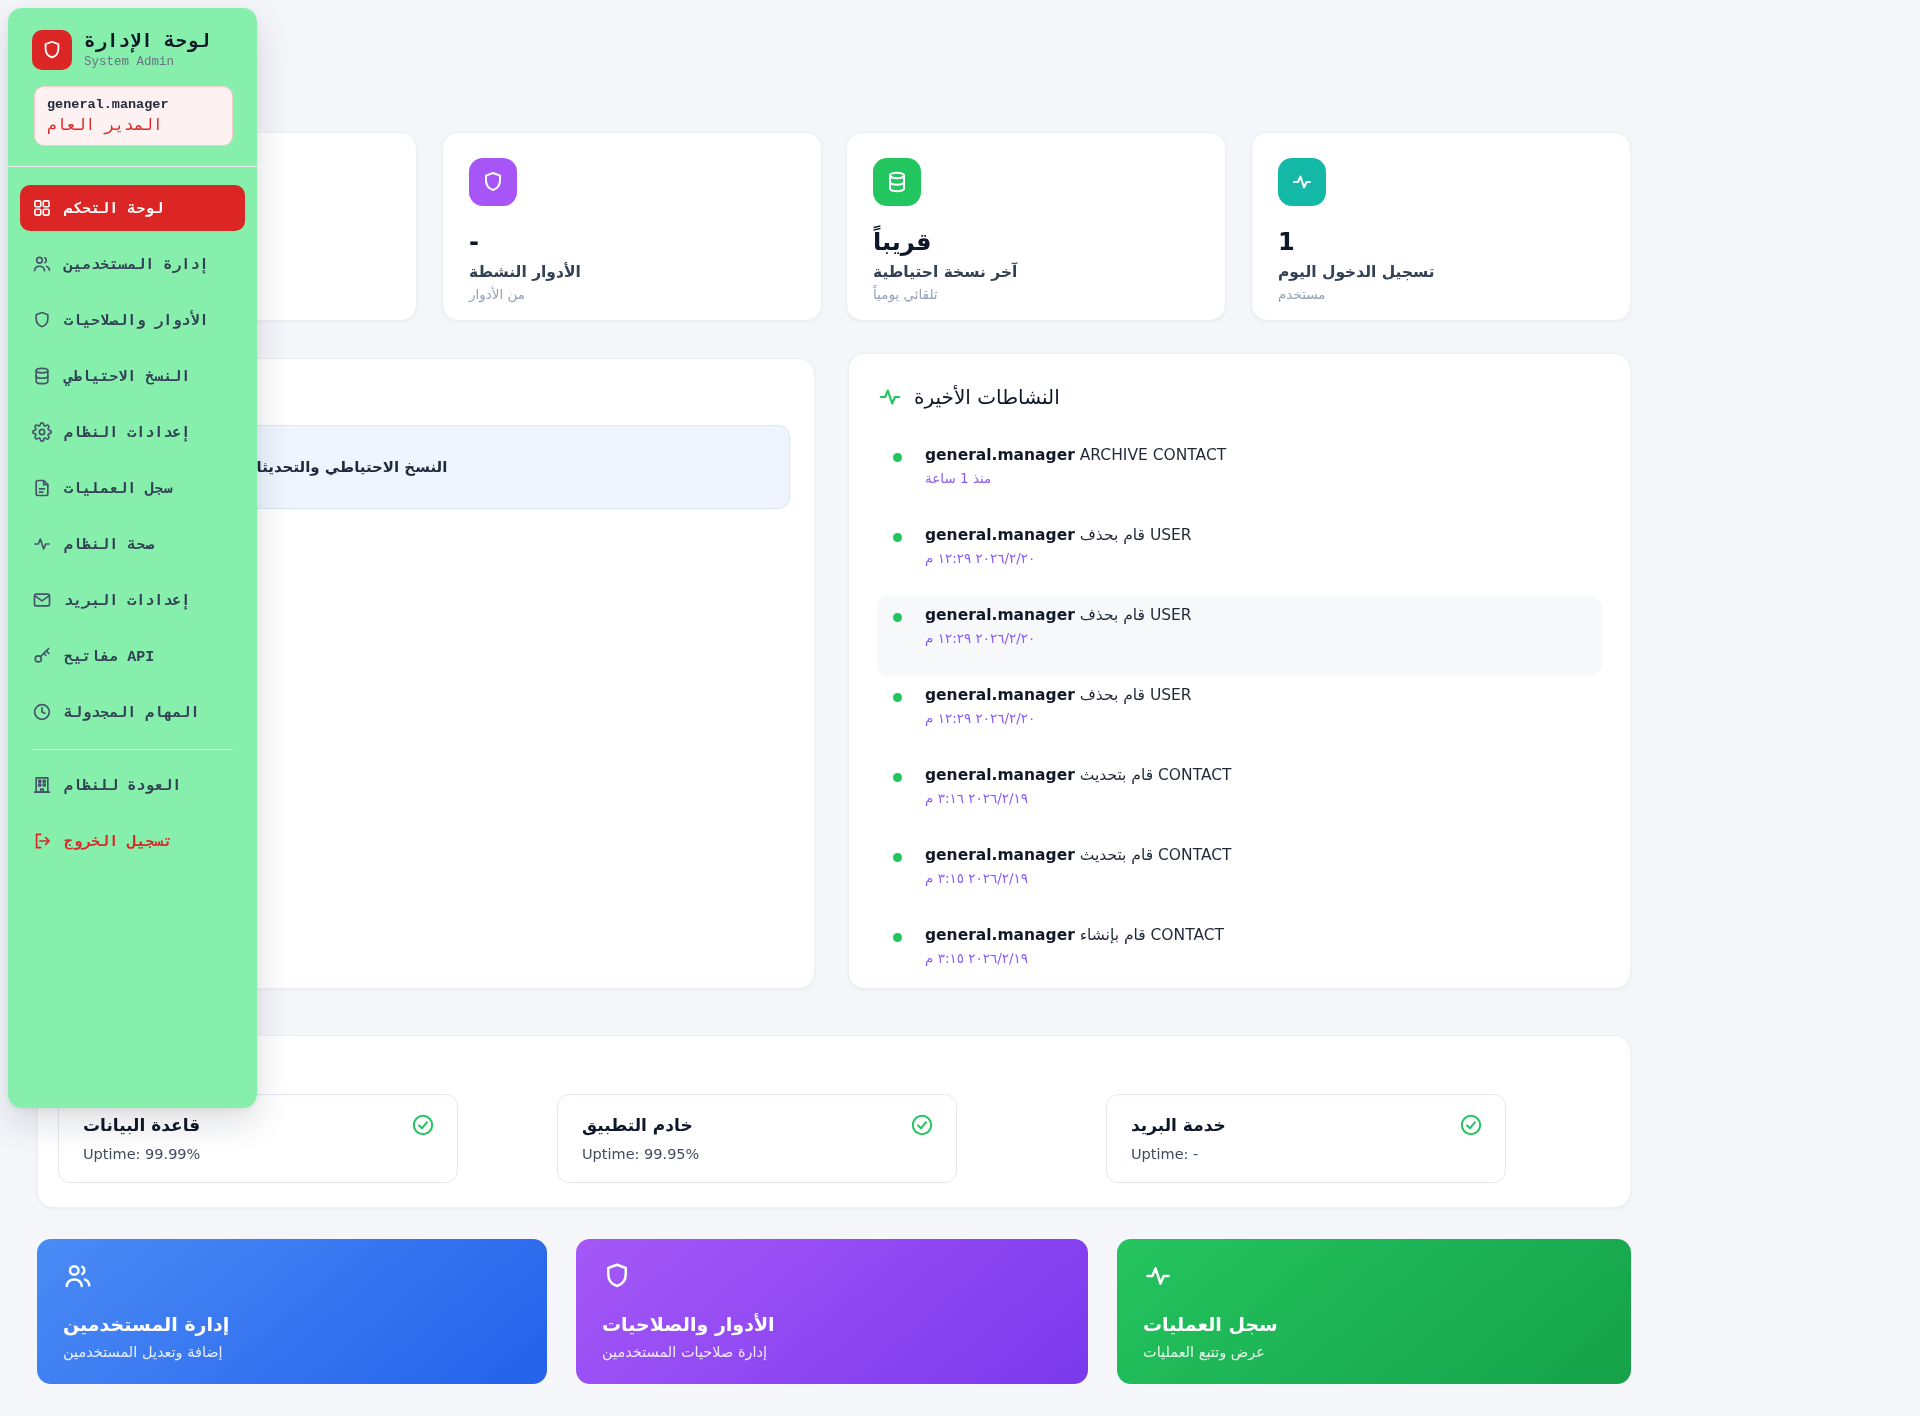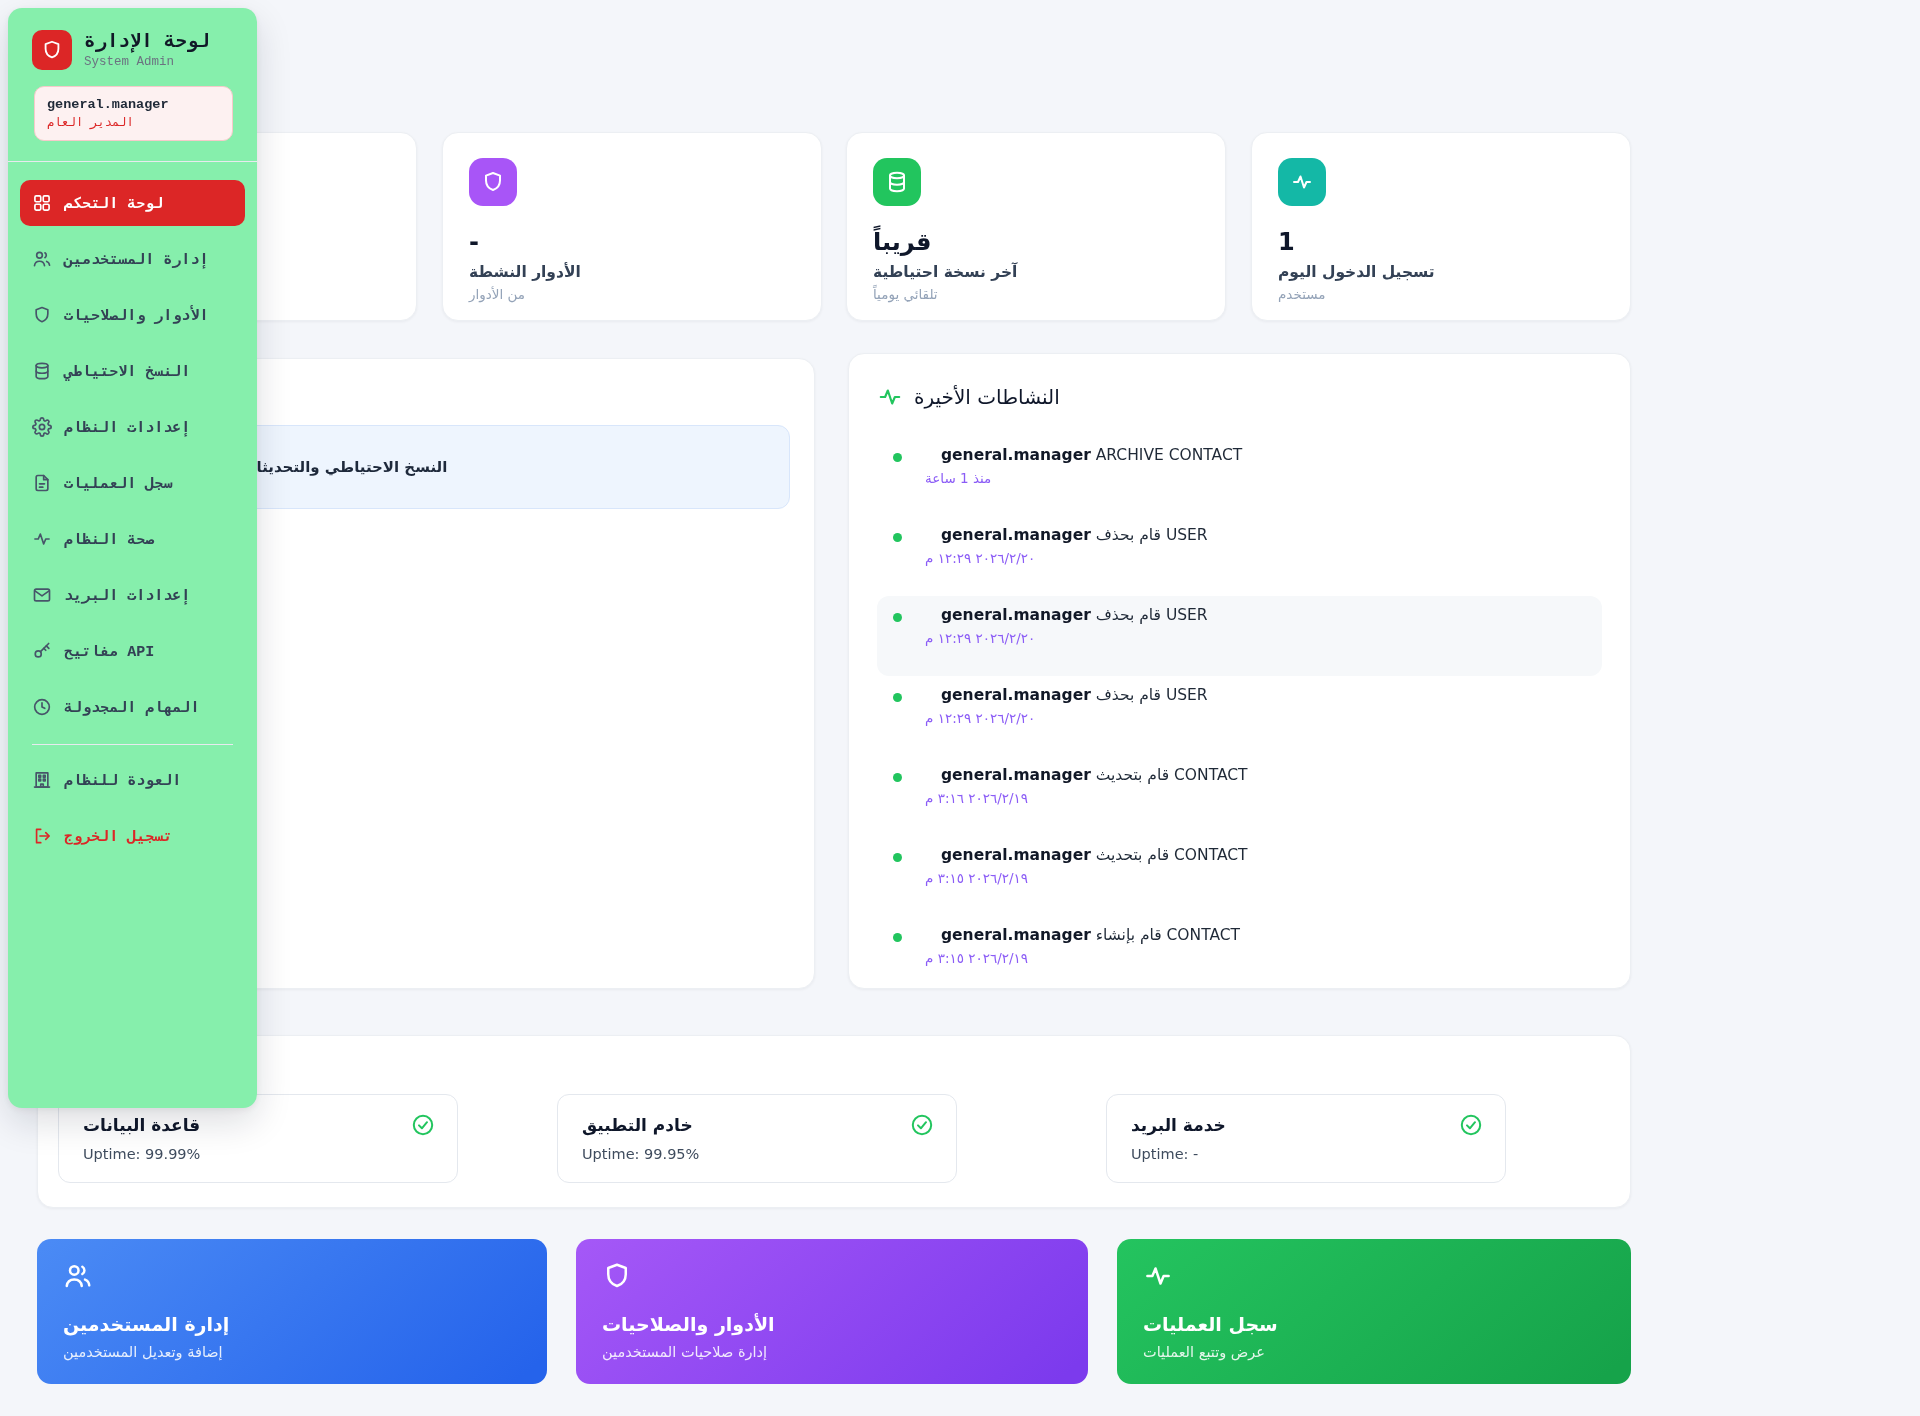--- a/index.html
+++ b/index.html
@@ -10,21 +10,21 @@
   
   .sidebar{position:absolute;left:8px;top:8px;width:249px;height:1100px;background:#86efac;
     border-radius:14px;box-shadow:0 14px 36px rgba(15,23,42,.14), 0 2px 6px rgba(15,23,42,.06);
     z-index:50;padding:18px 0 0 0;font-family:Liberation Mono, monospace;}
   .sb-head{display:flex;align-items:center;gap:12px;padding:4px 20px 0 24px;}
   .logo-tile{width:40px;height:40px;border-radius:10px;display:flex;align-items:center;justify-content:center;flex:0 0 auto;}
   .sb-head-txt .t1{font-size:19px;font-weight:bold;color:#111827;line-height:1.2;}
   .sb-head-txt .t2{font-size:12.5px;color:#6b7280;margin-top:2px;}
   .user-badge{margin:16px 24px 0 26px;background:#fdf1f1;border:1px solid #f6caca;border-radius:10px;padding:10px 12px;}
   .user-badge .name{font-size:13.5px;font-weight:bold;color:#1f2937;}
-  .user-badge .role{font-size:12px;color:#dc2626;margin-top:3px;}
+  .user-badge .role{font-size:16px;color:#dc2626;margin-top:3px;}
   .sb-sep{border-top:1px solid #e8eaef;margin-top:20px;}
   .nav{padding:18px 12px 0 12px;}
   .nav-item{display:flex;align-items:center;gap:12px;height:46px;padding:0 12px;border-radius:10px;
     color:#334155;font-size:15px;font-weight:600;cursor:pointer;margin-bottom:10px;}
   .nav-item svg{flex:0 0 auto;}
   .nav-item.active{background:#dc2626;color:#ffffff;}
   .nav-divider{border-top:1px solid #e8eaef;margin:14px 12px 12px 12px;}
   .nav-item.logout{color:#dc2626;}
 
   
@@ -46,21 +46,21 @@
   .info-banner .txt{font-size:15px;font-weight:bold;color:#1e293b;white-space:nowrap;}
 
   
   .act-card{position:absolute;left:848px;top:353px;width:783px;height:636px;padding:30px 28px;}
   .act-head{display:flex;align-items:center;gap:11px;}
   .act-head .title{font-size:20px;font-weight:normal;color:#0f172a;}
   .act-list{margin-top:26px;}
   .act-item{position:relative;height:80px;padding:10px 16px 0 16px;border-radius:12px;}
   .act-item.hl{background:#f6f8fa;}
   .dot{position:absolute;left:16px;top:17px;width:9px;height:9px;border-radius:50%;background:#22c55e;}
-  .act-line1{margin-left:48px;font-size:15.5px;color:#1f2937;white-space:nowrap;}
+  .act-line1{margin-left:32px;font-size:15.5px;color:#1f2937;white-space:nowrap;}
   .act-line1 .who{font-weight:bold;color:#111827;}
   .act-time{margin-left:32px;margin-top:6px;font-size:13.5px;color:#8b5cf6;direction:rtl;text-align:left;white-space:nowrap;}
 
   
   .status-outer{position:absolute;left:37px;top:1035px;width:1594px;height:173px;}
   .status-card{position:absolute;top:58px;height:89px;width:400px;background:#ffffff;border:1px solid #e4e8ee;
     border-radius:12px;padding:20px 24px;}
   .status-card .name{font-size:17px;font-weight:bold;color:#0f172a;}
   .status-card .uptime{font-size:14.5px;color:#3f4c5e;margin-top:11px;}
   .status-check{position:absolute;right:22px;top:18px;}

